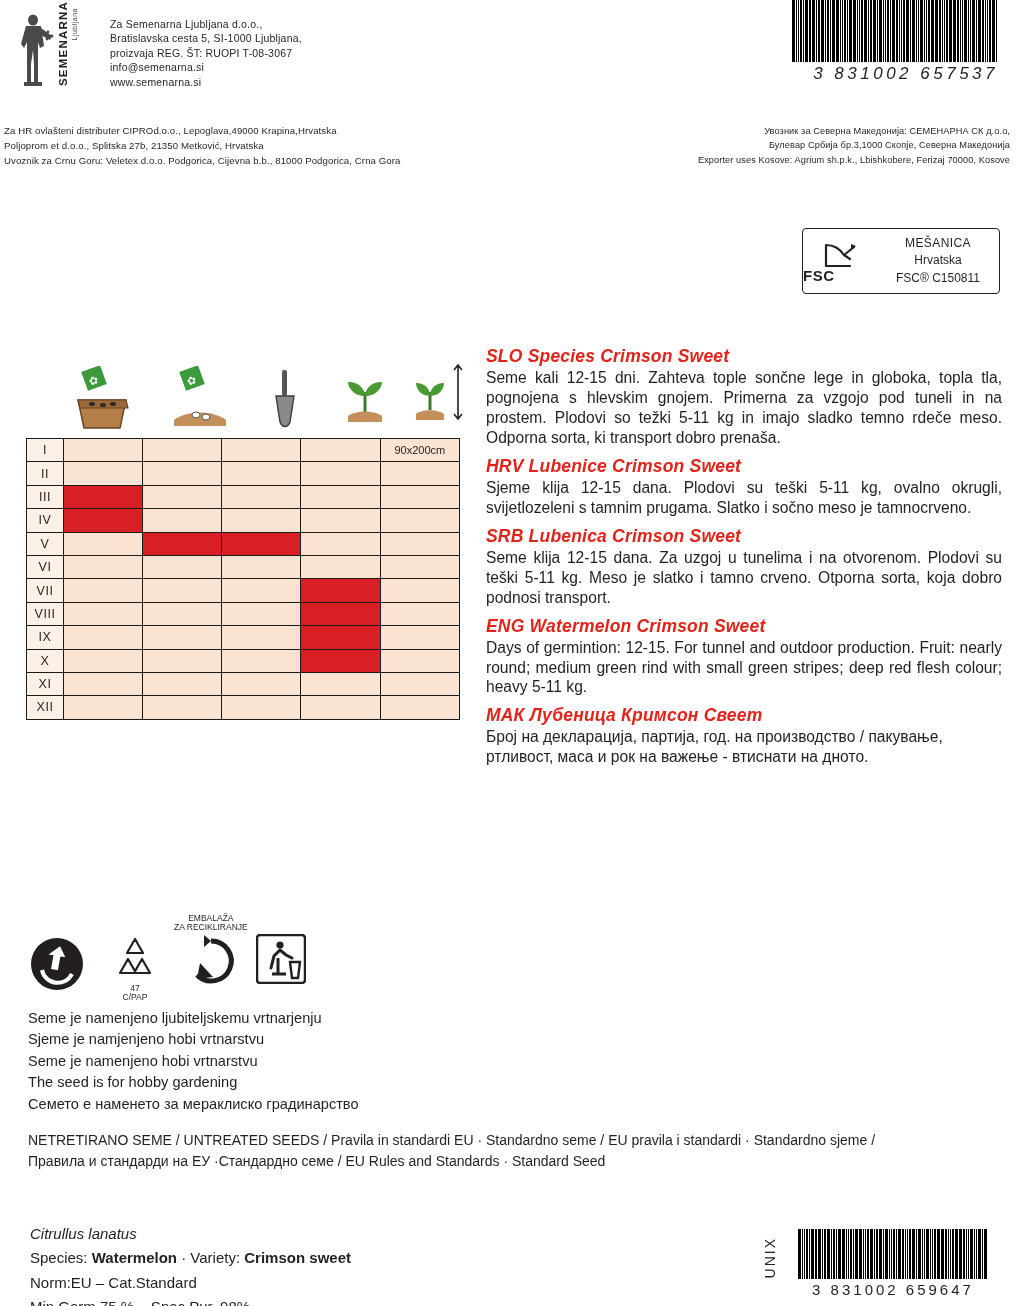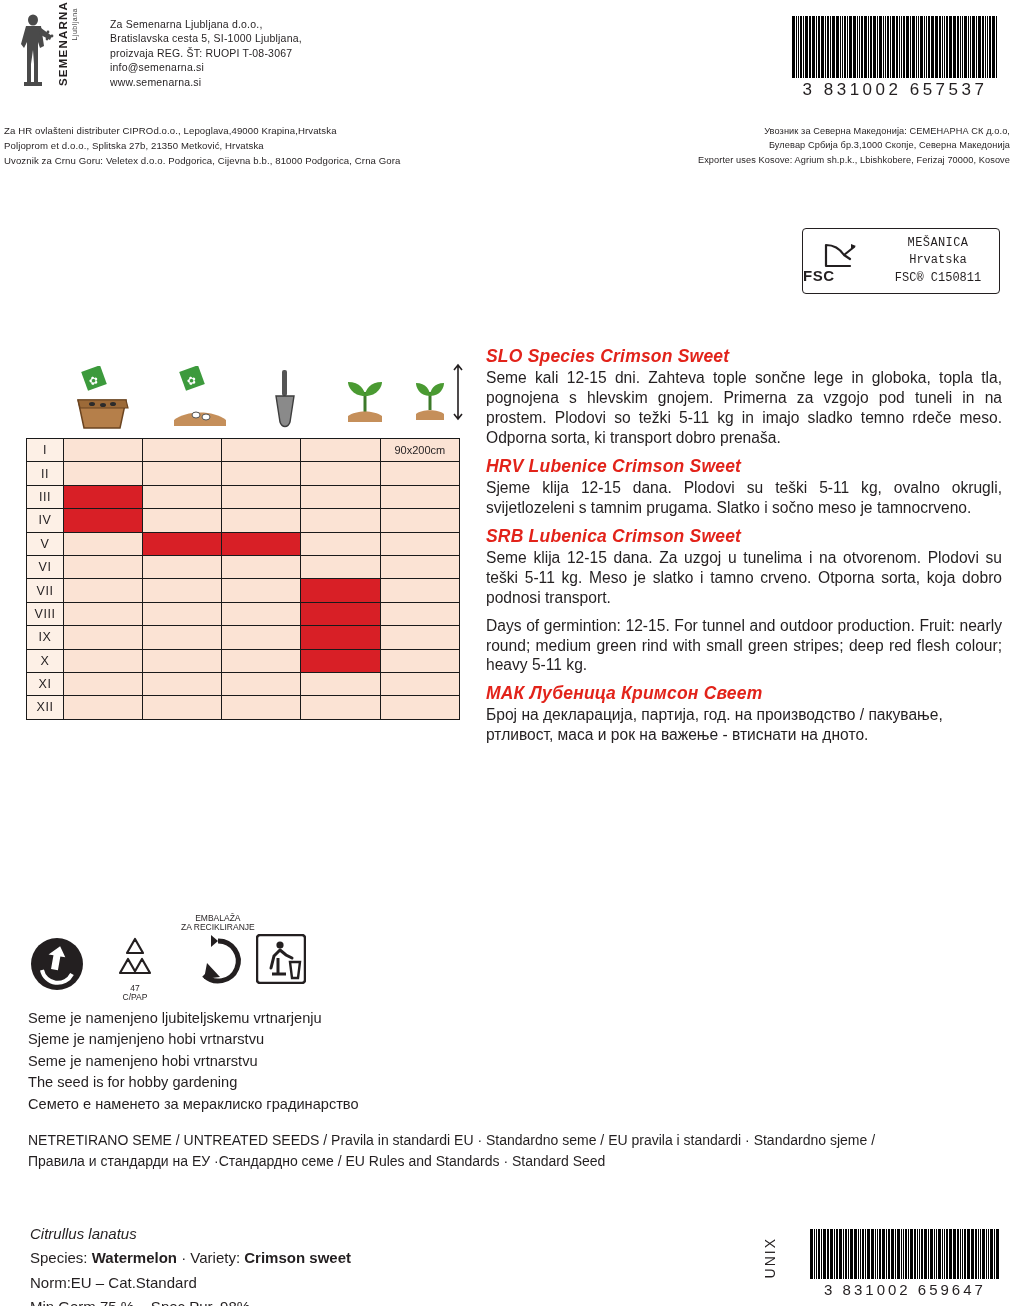--- a/index.html
+++ b/index.html
@@ -32,22 +32,23 @@
     writing-mode:vertical-rl; transform:rotate(180deg);
     font-size:7px; letter-spacing:.5px; color:#444;
     margin-left:1px;
   }
   .company-address {
     position:absolute; left:110px; top:17px;
     font-size:10.5px; line-height:1.38; color:#231f20;
     letter-spacing:.2px;
   }
   .barcode-top {
-    position:absolute; right:26px; top:16px;
-    text-align:center;
+    position:absolute; right:26px; top:0;
+    text-align:right;
+    font-style:italic;
   }
   .barcode-bars { height:62px; display:flex; align-items:flex-end; }
   .barcode-bars i { display:block; background:#000; height:62px; margin-right:1px; }
   .barcode-digits {
     font-family:"Liberation Sans", sans-serif;
     font-size:17px; letter-spacing:3.5px; margin-top:2px;
     font-weight:500;
   }
 
   
@@ -64,21 +65,21 @@
   
   .fsc-box {
     position:absolute; right:24px; top:228px;
     width:198px; height:66px;
     border:1.5px solid #231f20; border-radius:4px;
     display:flex; align-items:center;
   }
   .fsc-left { width:74px; font-size:9px; }
   .fsc-tree { display:block; margin:0 auto; }
   .fsc-label { font-size:15px; font-weight:bold; letter-spacing:.5px; margin-top:-2px;}
-  .fsc-right { font-size:12px; line-height:1.45; text-align:center; flex:1;font-family:Liberation Mono, monospace;}
+  .fsc-right { font-size:12px; line-height:1.45; text-align:center; flex:1;}
   .fsc-right .m1 { letter-spacing:.4px; }
 
   
   .main { position:absolute; left:0; top:330px; width:1024px; }
 
   
   .cal-wrap { position:absolute; left:26px; top:0; width:434px; }
   .cal-icons { position:relative; height:108px; }
   .cal-icons .cell-ic { position:absolute; bottom:2px; }
 
@@ -129,21 +130,21 @@
     font-size:15px; line-height:1.62;
   }
   .species .latin { font-style:italic; }
   .species b { font-weight:bold; }
 
   .unix-label {
     position:absolute; right:246px; bottom:28px;
     writing-mode:vertical-rl; transform:rotate(180deg);
     font-size:14px; letter-spacing:2px;
   }
-  .barcode-bottom { position:absolute; right:24px; bottom:8px; text-align:center; }
+  .barcode-bottom { position:absolute; right:36px; bottom:8px; text-align:center; }
   .barcode-bottom .barcode-bars i { height:50px; }
   .barcode-bottom .barcode-digits { font-size:15px; letter-spacing:3px; }
 
   .sep-dot { display:inline-block; }
 </style>
 </head>
 <body>
 
 <div class="header">
 
@@ -435,20 +436,21 @@
       </table>
   </div>
 
   <div class="desc" id="desc-col">
       <h3>SLO Species Crimson Sweet</h3>
       <p class="">Seme kali 12-15 dni. Zahteva tople sončne lege in globoka, topla tla, pognojena s hlevskim gnojem. Primerna za vzgojo pod tuneli in na prostem. Plodovi so težki 5-11 kg in imajo sladko temno rdeče meso. Odporna sorta, ki transport dobro prenaša.</p>
       <h3>HRV Lubenice Crimson Sweet</h3>
       <p class="">Sjeme klija 12-15 dana. Plodovi su teški 5-11 kg, ovalno okrugli, svijetlozeleni s tamnim prugama. Slatko i sočno meso je tamnocrveno.</p>
       <h3>SRB Lubenica Crimson Sweet</h3>
       <p class="">Seme klija 12-15 dana. Za uzgoj u tunelima i na otvorenom. Plodovi su teški 5-11 kg. Meso je slatko i tamno crveno. Otporna sorta, koja dobro podnosi transport.</p>
+      <h3>ENG Watermelon Crimson Sweet</h3>
       <p class="">Days of germintion: 12-15. For tunnel and outdoor production. Fruit: nearly round; medium green rind with small green stripes; deep red flesh colour; heavy 5-11 kg.</p>
       <h3>МАК Лубеница Кримсон Свеет</h3>
       <p class="cyr">Број на декларација, партија, год. на производство / пакување, ртливост, маса и рок на важење - втиснати на дното.</p>
     </div>
 </div>
 
 <div class="recycle-row" style="width:320px;">
   <div class="rec-item" style="left:4px; top:14px;">
     <svg width="58" height="56" viewBox="0 0 58 56">
       <circle cx="29" cy="28" r="26" fill="#231f20"></circle>
@@ -456,21 +458,21 @@
       <path d="M14 34 a16 16 0 0 0 30 4" stroke="#fff" stroke-width="4" fill="none"></path>
     </svg>
   </div>
   <div class="rec-item" style="left:88px; top:14px;">
     <svg width="46" height="44" viewBox="0 0 46 44">
       <path d="M23 3 L31 17 L15 17 Z M8 37 L16 23 L24 37 Z M38 37 L30 23 L22 37 Z" fill="none" stroke="#231f20" stroke-width="2.2" stroke-linejoin="round"></path>
     </svg>
     <div class="rec-cap">47</div>
     <div class="rec-cap">C/PAP</div>
   </div>
-  <div class="rec-item" style="left:150px; top:-8px;margin-left:7px;">
+  <div class="rec-item" style="left:150px; top:-8px;">
     <div class="rec-cap" style="white-space:pre-line;">EMBALAŽA
 ZA RECIKLIRANJE</div>
     <svg width="62" height="56" viewBox="0 0 62 56">
       <path d="M31 8 a20 20 0 1 1 -14 34" stroke="#231f20" stroke-width="5" fill="none"></path>
       <path d="M20 30 L17 46 L33 44 Z" fill="#231f20"></path>
       <path d="M31 8 L24 2 L24 14 Z" fill="#231f20"></path>
     </svg>
   </div>
   <div class="rec-item" style="left:232px; top:12px;">
     <svg width="50" height="50" viewBox="0 0 50 50">

